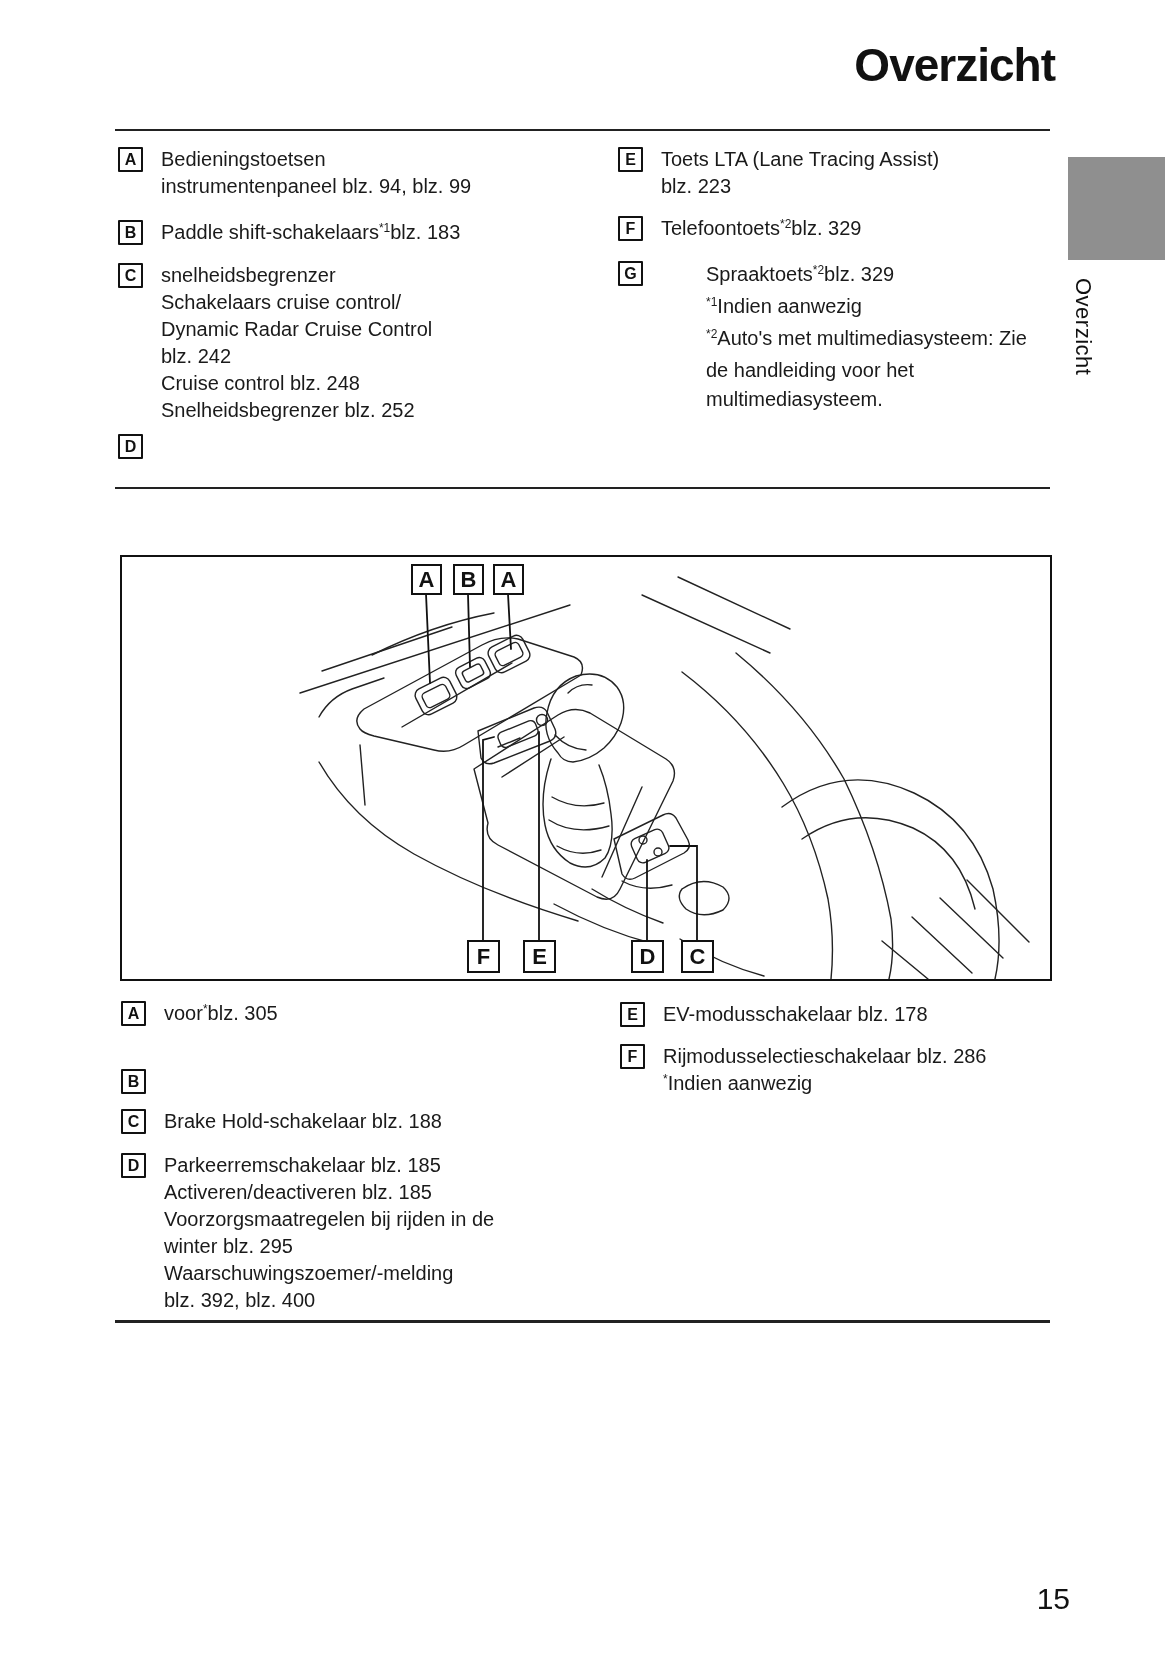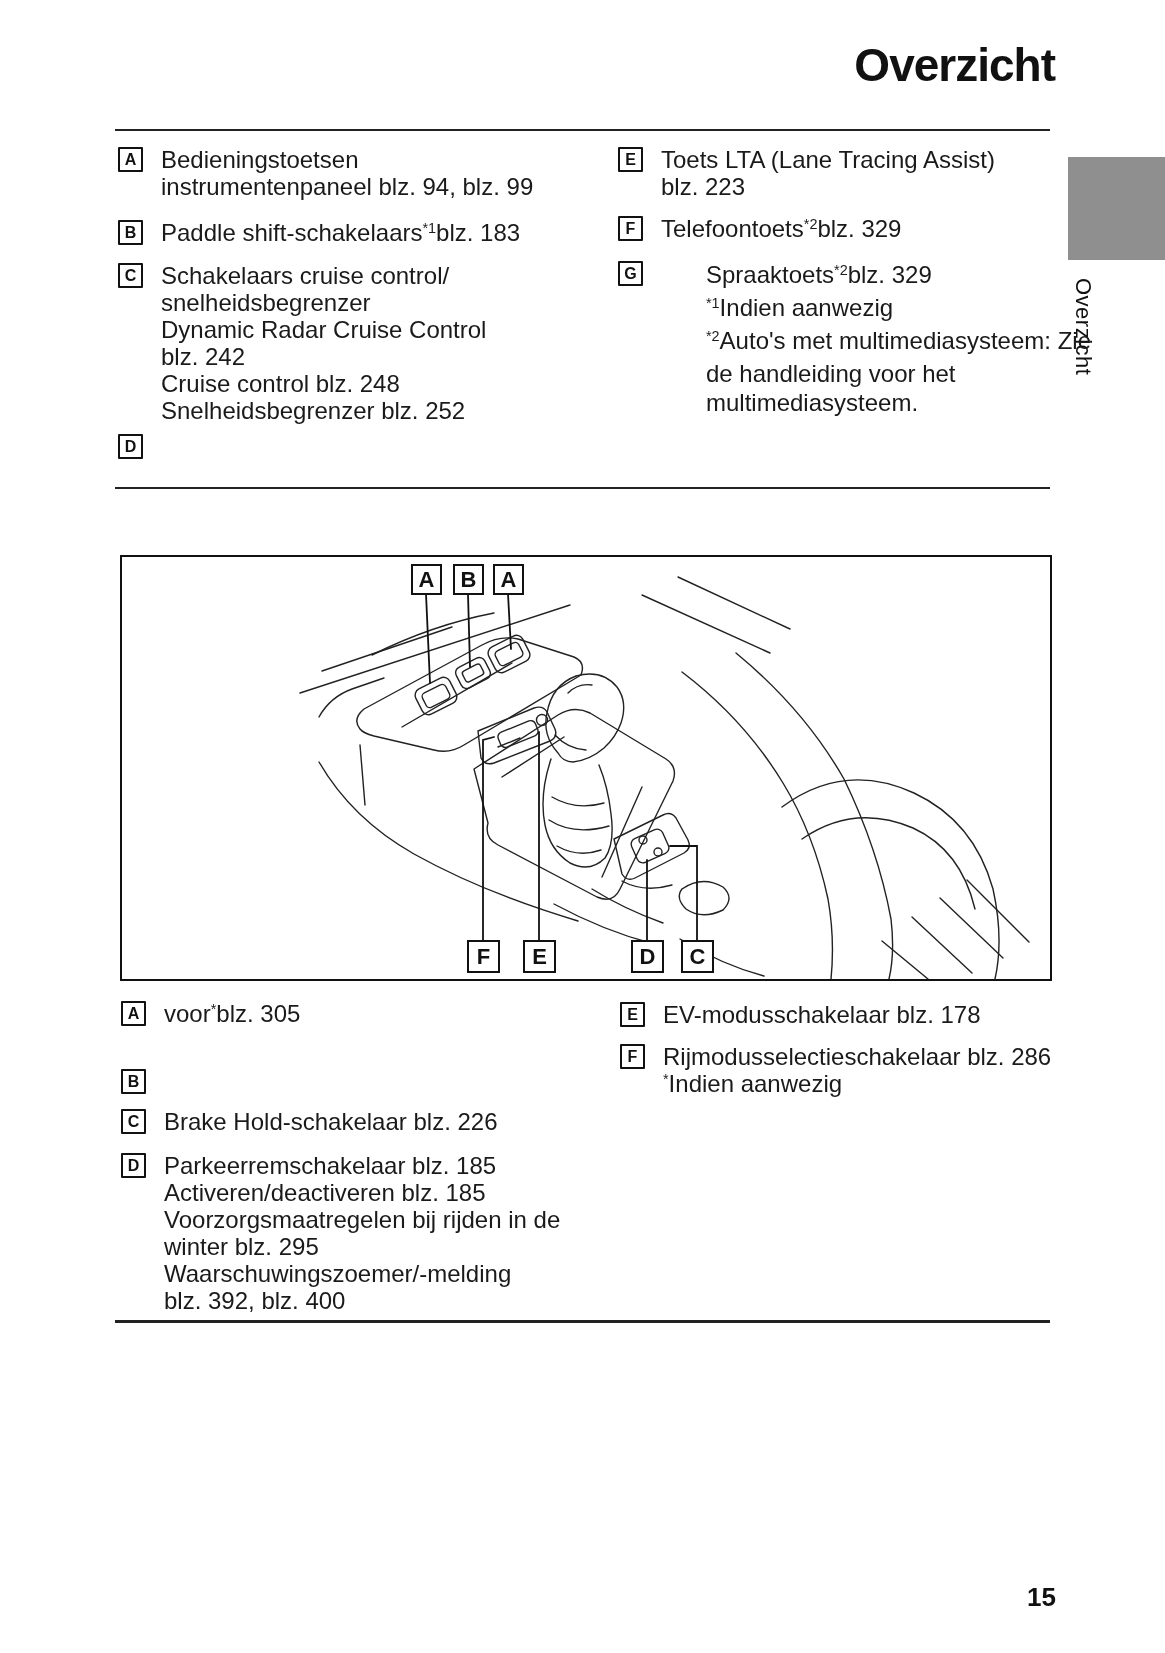--- a/index.html
+++ b/index.html
@@ -31,40 +31,40 @@
   
   .li{position:absolute;display:flex;align-items:flex-start;}
   .lbox{
     flex:0 0 auto;
     width:25px;height:25px;margin-right:18px;margin-top:1px;
     border:2px solid #111;border-radius:1px;
     display:flex;align-items:center;justify-content:center;
     font-size:16px;font-weight:700;color:#111;background:#fff;
     box-sizing:border-box;
   }
-  .ltext{font-size:24px;line-height:27px;color:#1a1a1a;white-space:nowrap;}
+  .ltext{font-size:20px;line-height:27px;color:#1a1a1a;white-space:nowrap;}
   .lh29 .ltext{line-height:29px;margin-left:45px;}
   .sup{font-size:0.6em;position:relative;top:-0.55em;}
   
   .diagram{
     position:absolute;left:120px;top:555px;width:928px;height:422px;
     border:2px solid #111;box-sizing:content-box;background:#fff;
   }
   .diagram svg{position:absolute;left:0;top:0;}
   .dlabel{
     position:absolute;
     border:2px solid #111;background:#fff;
     display:flex;align-items:center;justify-content:center;
     font-weight:700;color:#111;box-sizing:border-box;
   }
   .dtop{width:31px;height:31px;top:7px;font-size:22px;border-width:2px;}
   .dbot{width:33px;height:33px;top:383px;font-size:22px;}
   .pagenum{
-    position:absolute;top:1582px;right:117px;
-    font-size:26px;font-weight:700;color:#111;
+    position:absolute;top:1582px;right:103px;
+    font-size:30px;font-weight:400;color:#111;
   }
 </style>
 </head>
 <body>
 
 <div class="page">
 
   <h1 class="title">Overzicht</h1>
   <div class="rule rule1"></div>
 
@@ -80,22 +80,22 @@
   </div>
   <div class="li" style="left:118px;top:219px;">
     <span class="lbox">B</span>
     <div class="ltext">
       <div><span>Paddle shift-schakelaars</span><span class="sup">*1</span><span>blz. 183</span></div>
     </div>
   </div>
   <div class="li" style="left:118px;top:262px;">
     <span class="lbox">C</span>
     <div class="ltext">
+      <div>snelheidsbegrenzer</div>
       <div>Schakelaars cruise control/</div>
-      <div>snelheidsbegrenzer</div>
       <div>Dynamic Radar Cruise Control</div>
       <div>blz. 242</div>
       <div>Cruise control blz. 248</div>
       <div>Snelheidsbegrenzer blz. 252</div>
     </div>
   </div>
   <div class="li" style="left:118px;top:433px;">
     <span class="lbox">D</span>
   </div>
 
@@ -219,21 +219,21 @@
     <div class="ltext">
       <div><span>voor</span><span class="sup">*</span><span>blz. 305</span></div>
     </div>
   </div>
   <div class="li" style="left:121px;top:1068px;">
     <span class="lbox">B</span>
   </div>
   <div class="li" style="left:121px;top:1108px;">
     <span class="lbox">C</span>
     <div class="ltext">
-      <div>Brake Hold-schakelaar blz. 226</div>
+      <div>Brake Hold-schakelaar blz. 188</div>
     </div>
   </div>
   <div class="li" style="left:121px;top:1152px;">
     <span class="lbox">D</span>
     <div class="ltext">
       <div>Parkeerremschakelaar blz. 185</div>
       <div>Activeren/deactiveren blz. 185</div>
       <div>Voorzorgsmaatregelen bij rijden in de</div>
       <div>winter blz. 295</div>
       <div>Waarschuwingszoemer/-melding</div>

